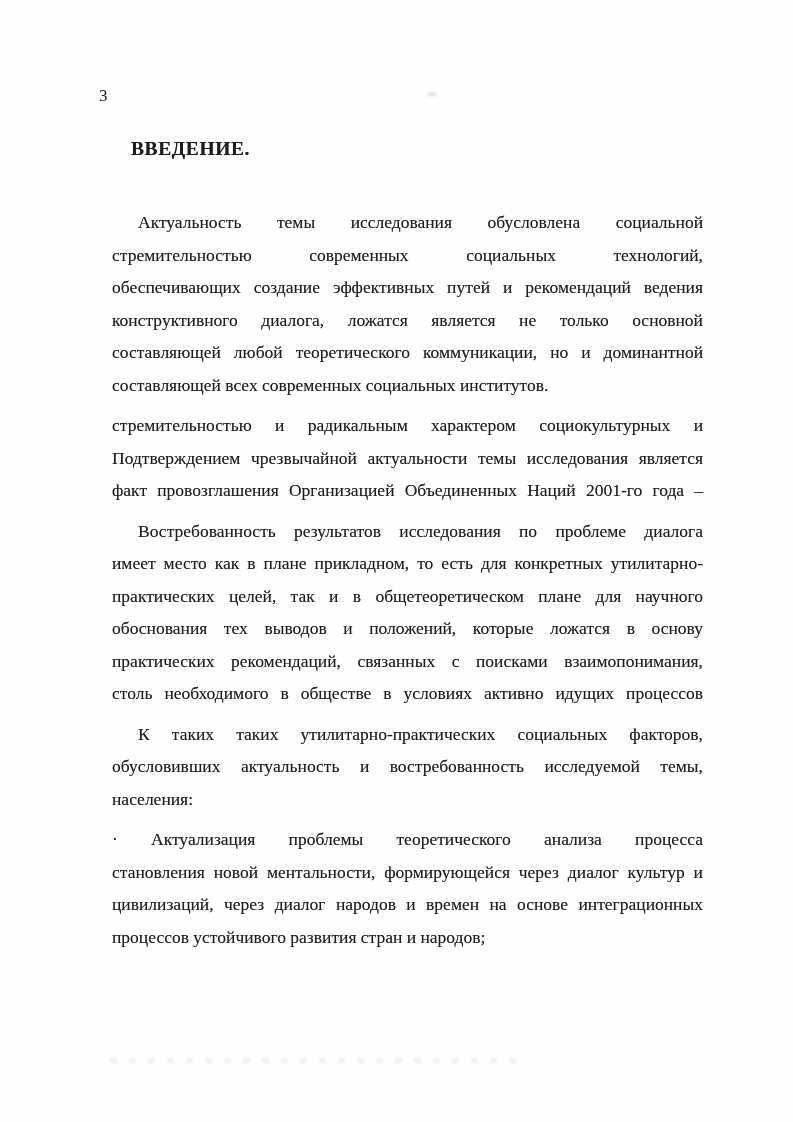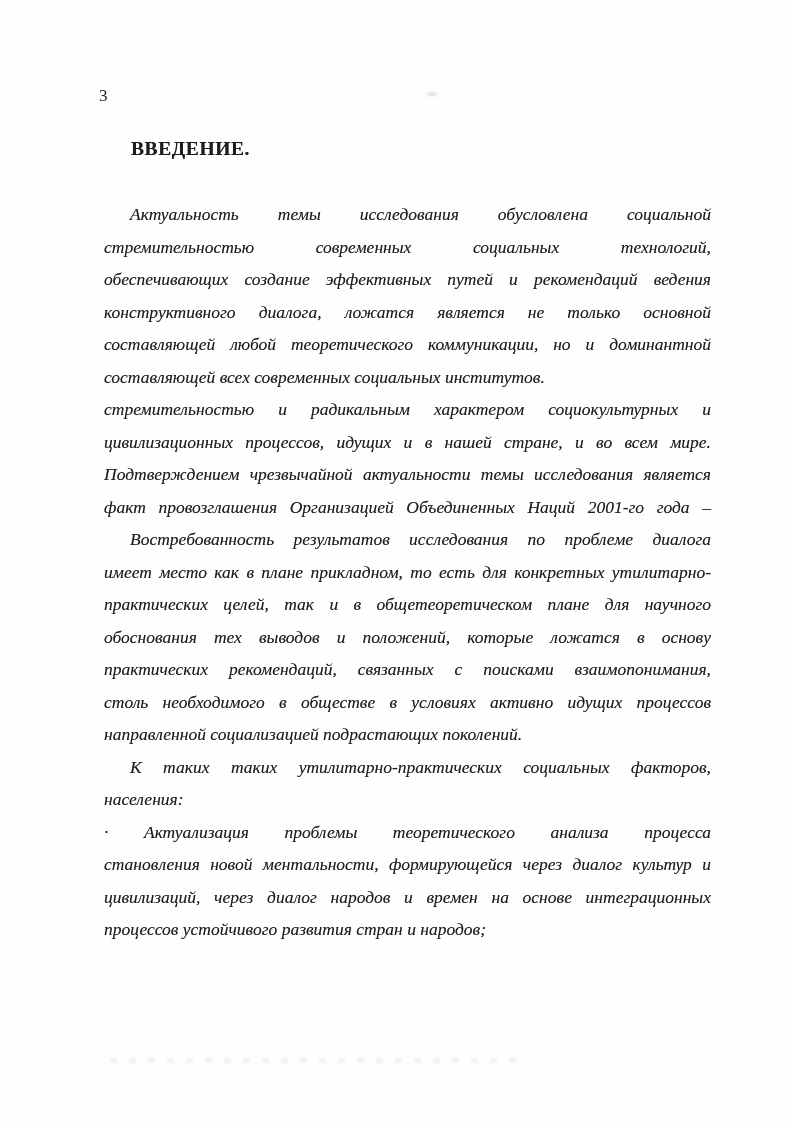--- a/index.html
+++ b/index.html
@@ -38,21 +38,21 @@
     font-weight: bold;
     letter-spacing: 0.6px;
     text-shadow: 0 0 0.5px rgba(0,0,0,0.6);
   }
   .textblock {
     position: absolute;
     left: 104px;
     top: 198px;
     width: 607px;
   }
-  .paragraph { margin: 0; font-style: italic; }
+  .paragraph { margin: 8px; }
   .line {
     font-size: 17.5px;
     height: 32.5px;
     line-height: 32.5px;
     text-align: justify;
     text-align-last: justify;
     white-space: nowrap;
     text-shadow: 0 0 0.4px rgba(20,20,20,0.45);
   }
   .line.last {
@@ -93,35 +93,34 @@
       <div class="paragraph">
         <div class="line indent">Актуальность темы исследования обусловлена социальной</div>
         <div class="line">стремительностью современных социальных технологий,</div>
         <div class="line">обеспечивающих создание эффективных путей и рекомендаций ведения</div>
         <div class="line">конструктивного диалога, ложатся является не только основной</div>
         <div class="line">составляющей любой теоретического коммуникации, но и доминантной</div>
         <div class="line last">составляющей всех современных социальных институтов.</div>
       </div>
       <div class="paragraph">
         <div class="line">стремительностью и радикальным характером социокультурных и</div>
-        <div class="line">цивилизационных процессов, идущих и в нашей стране, и во всем мире.</div>
         <div class="line">Подтверждением чрезвычайной актуальности темы исследования является</div>
         <div class="line">факт провозглашения Организацией Объединенных Наций 2001-го года –</div>
       </div>
       <div class="paragraph">
         <div class="line indent">Востребованность результатов исследования по проблеме диалога</div>
         <div class="line">имеет место как в плане прикладном, то есть для конкретных утилитарно-</div>
         <div class="line">практических целей, так и в общетеоретическом плане для научного</div>
         <div class="line">обоснования тех выводов и положений, которые ложатся в основу</div>
         <div class="line">практических рекомендаций, связанных с поисками взаимопонимания,</div>
         <div class="line">столь необходимого в обществе в условиях активно идущих процессов</div>
-        <div class="line last">направленной социализацией подрастающих поколений.</div>
       </div>
       <div class="paragraph">
         <div class="line indent">К таких таких утилитарно-практических социальных факторов,</div>
+        <div class="line">обусловивших актуальность и востребованность исследуемой темы,</div>
         <div class="line last">населения:</div>
       </div>
       <div class="paragraph">
         <div class="line">· Актуализация проблемы теоретического анализа процесса</div>
         <div class="line">становления новой ментальности, формирующейся через диалог культур и</div>
         <div class="line">цивилизаций, через диалог народов и времен на основе интеграционных</div>
         <div class="line last">процессов устойчивого развития стран и народов;</div>
       </div>
     </div>
   <div class="smudge"></div>

